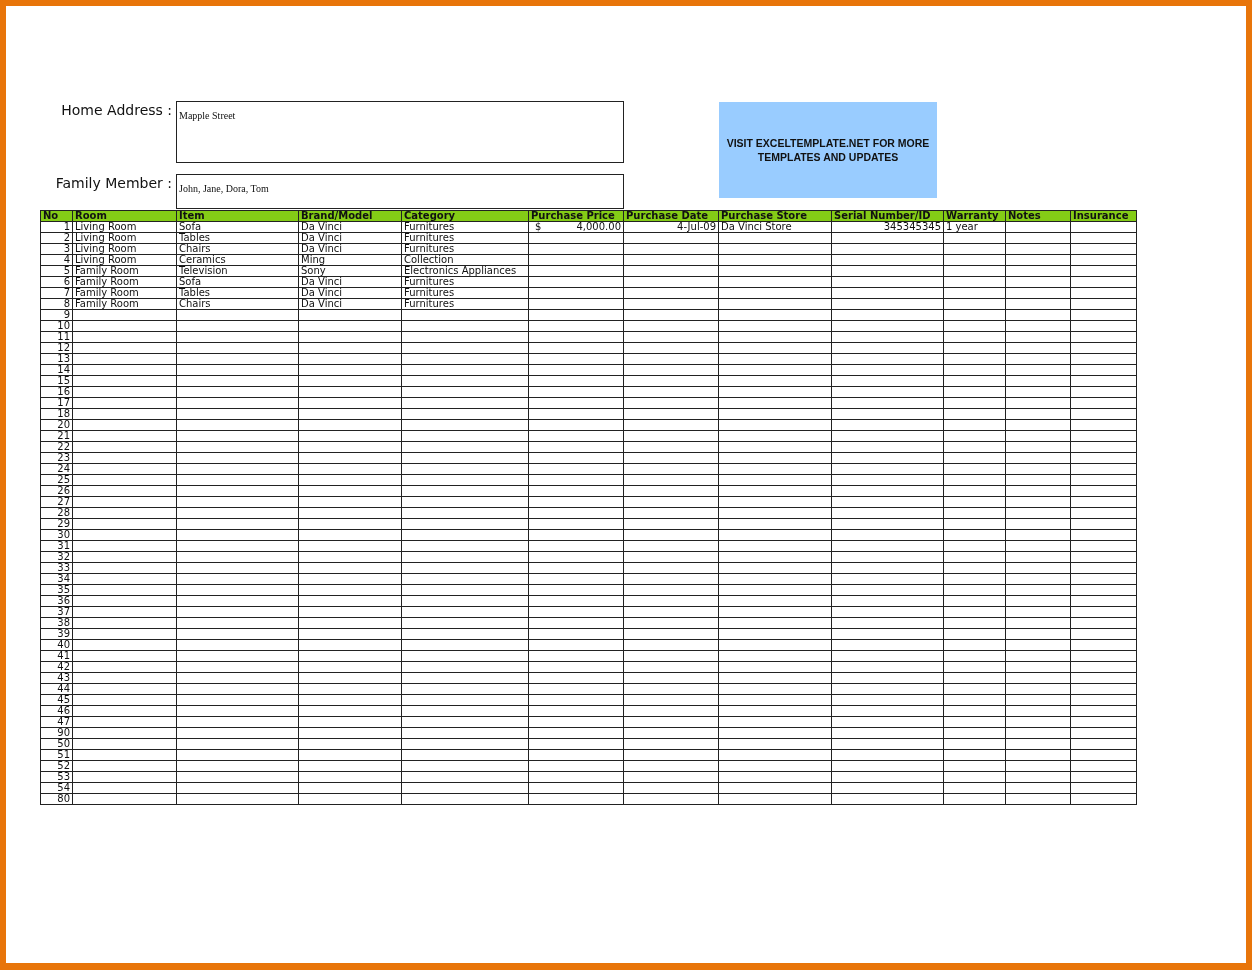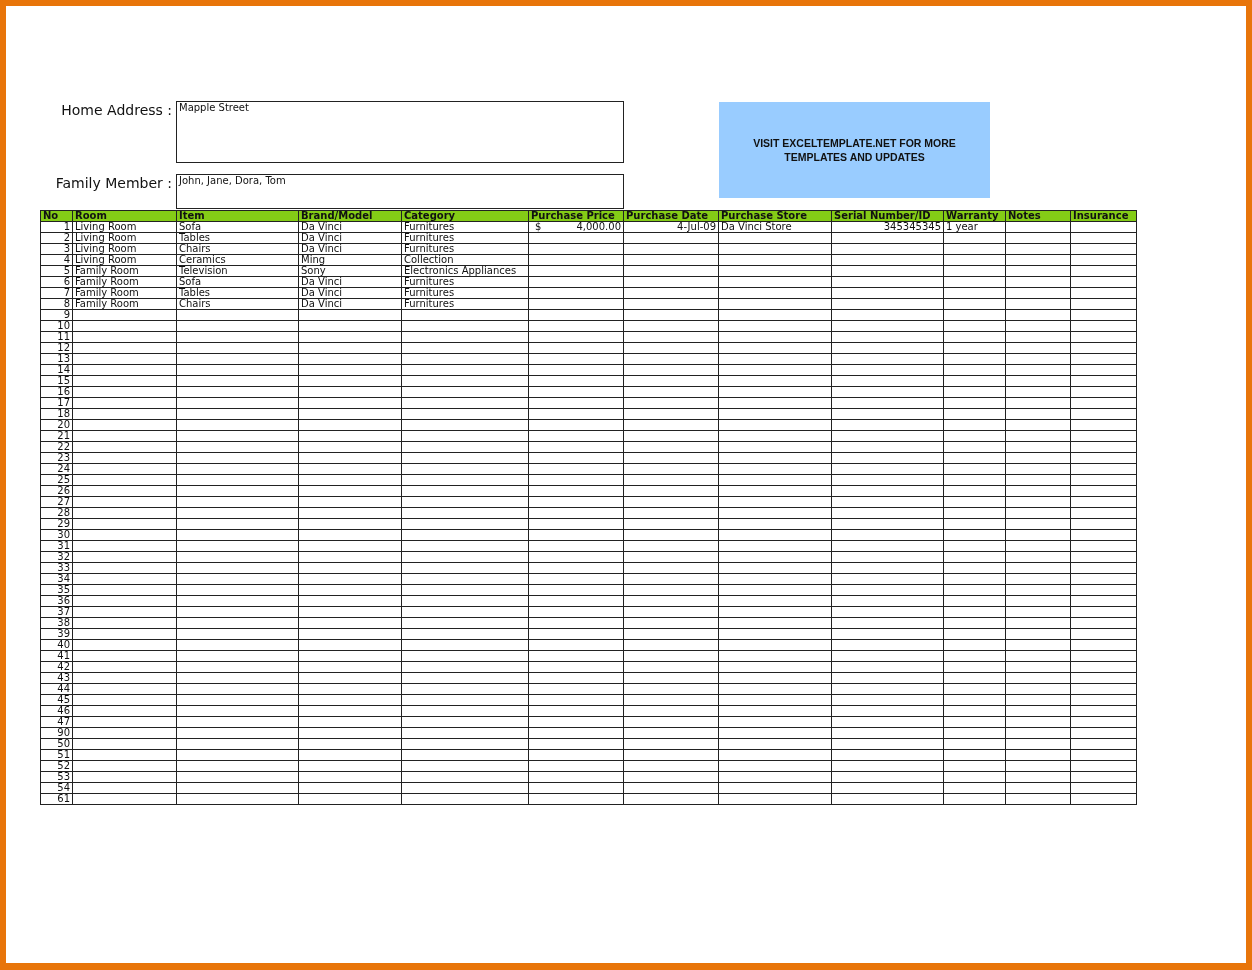--- a/index.html
+++ b/index.html
@@ -16,24 +16,24 @@
     border-left: 6px solid #E8750A;
     border-right: 6px solid #E8750A;
     border-bottom: 7px solid #E8750A;
     pointer-events: none;
   }
   .label {
     position: absolute; font-size: 14px; text-align: right; width: 160px;
   }
   .box {
     position: absolute; box-sizing: border-box; border: 1.5px solid #222;
-    font-size: 10px; padding: 0 2px; background: #fff;
+    font-size: 10px; padding: 8px 2px; background: #fff; font-family: Liberation Serif, serif;
   }
   .promo {
-    position: absolute; left: 719px; top: 102px; width: 271px; height: 96px;
+    position: absolute; left: 719px; top: 102px; width: 218px; height: 96px;
     background: #99CCFF;
     display: flex; align-items: center; justify-content: center; text-align: center;
     font-family: "Liberation Sans", sans-serif; font-weight: bold; font-size: 10.5px;
     line-height: 14px; color: #111; cursor: pointer;
   }
   table.inv {
     position: absolute; left: 40px; top: 210px;
     border-collapse: collapse; table-layout: fixed;
     font-size: 10px;
   }
@@ -821,21 +821,21 @@
         <td></td>
         <td class="price"></td>
         <td class="right"></td>
         <td></td>
         <td class="right"></td>
         <td></td>
         <td></td>
         <td></td>
       </tr>
       <tr>
-        <td class="num">61</td>
+        <td class="num">80</td>
         <td></td>
         <td></td>
         <td></td>
         <td></td>
         <td class="price"></td>
         <td class="right"></td>
         <td></td>
         <td class="right"></td>
         <td></td>
         <td></td>

